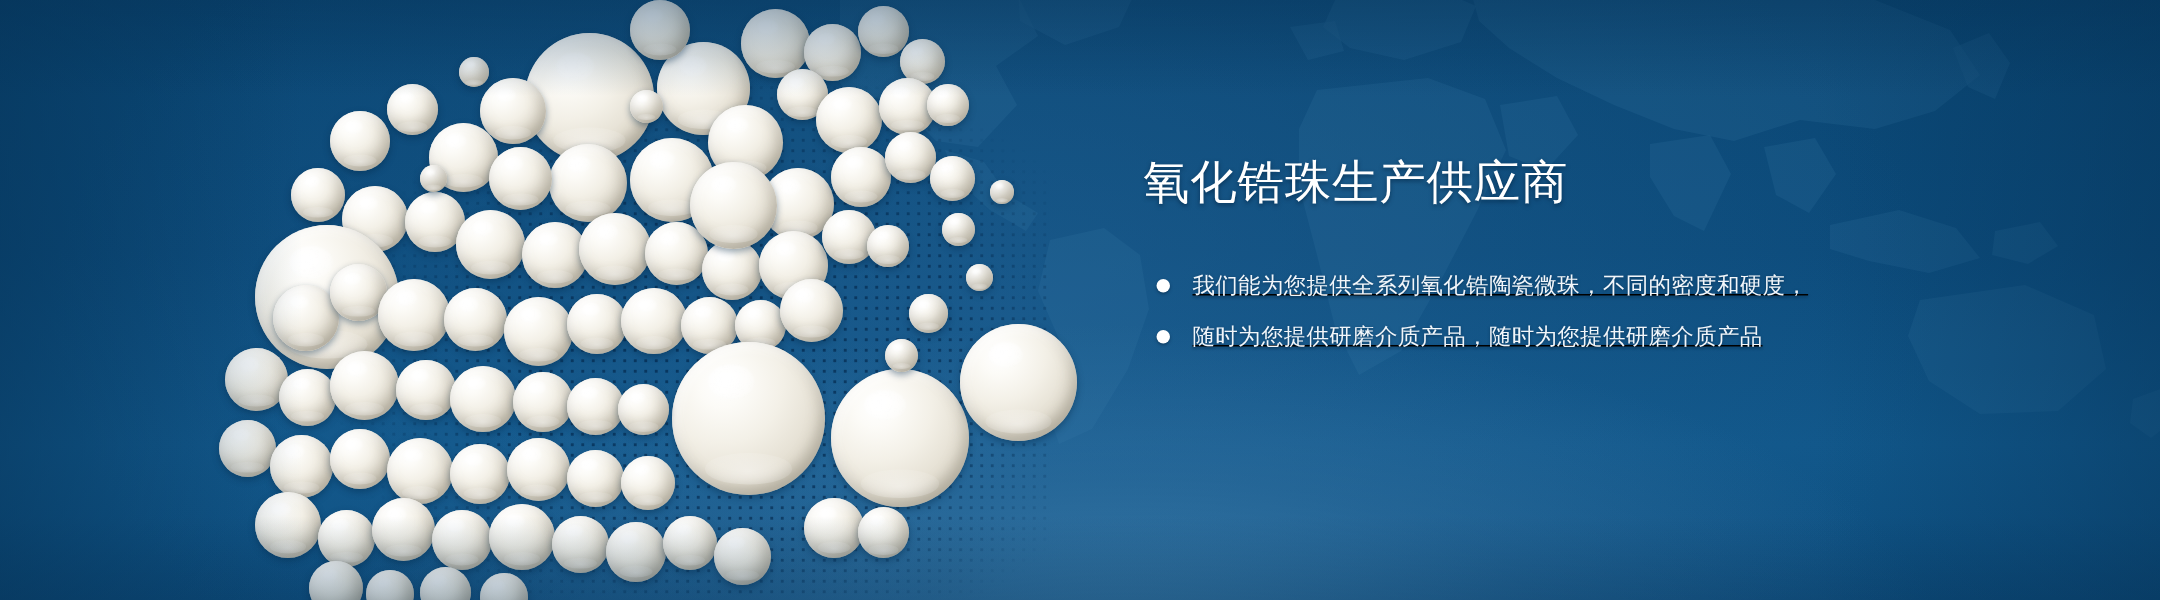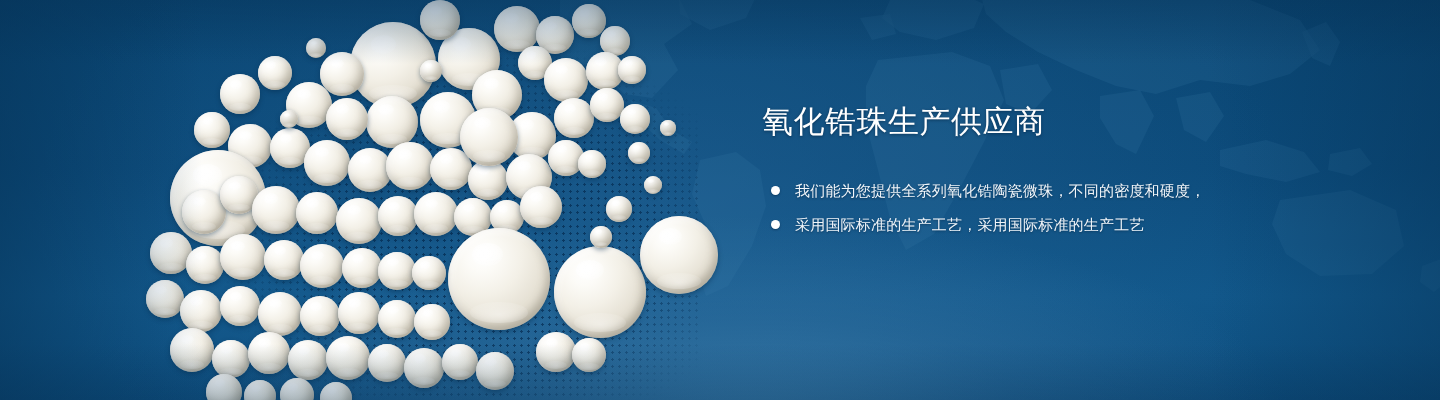--- a/index.html
+++ b/index.html
@@ -110,20 +110,21 @@
     line-height:1.18;
     letter-spacing:.5px;
     color:#ffffff;
     text-shadow:0 1px 3px rgba(2,32,60,.62);
     white-space:nowrap;
   }
   .bullets{
     list-style:none;
     margin:37px 0 0 0;
     padding:0;
+    text-decoration:underline;
   }
   .bullet{
     position:relative;
     padding-left:33px;
     margin-bottom:9px;
     font-size:15px;
     line-height:25px;
     color:#f2f6fa;
     text-shadow:0 1px 2px rgba(2,32,60,.55);
     letter-spacing:.2px;
@@ -296,19 +297,19 @@
     <ul class="bullets">
 
       <li class="bullet">
         <span class="dot"></span>
         <span class="bullet-line">我们能为您提供全系列氧化锆陶瓷微珠，不同的密度和硬度，</span>
       </li>
 
 
       <li class="bullet">
         <span class="dot"></span>
-        <span class="bullet-line">采用国际标准的生产工艺，采用国际标准的生产工艺</span>
+        <span class="bullet-line">随时为您提供研磨介质产品，随时为您提供研磨介质产品</span>
       </li>
 
     </ul>
   </div>
 
 </div>
 
 </body></html>

